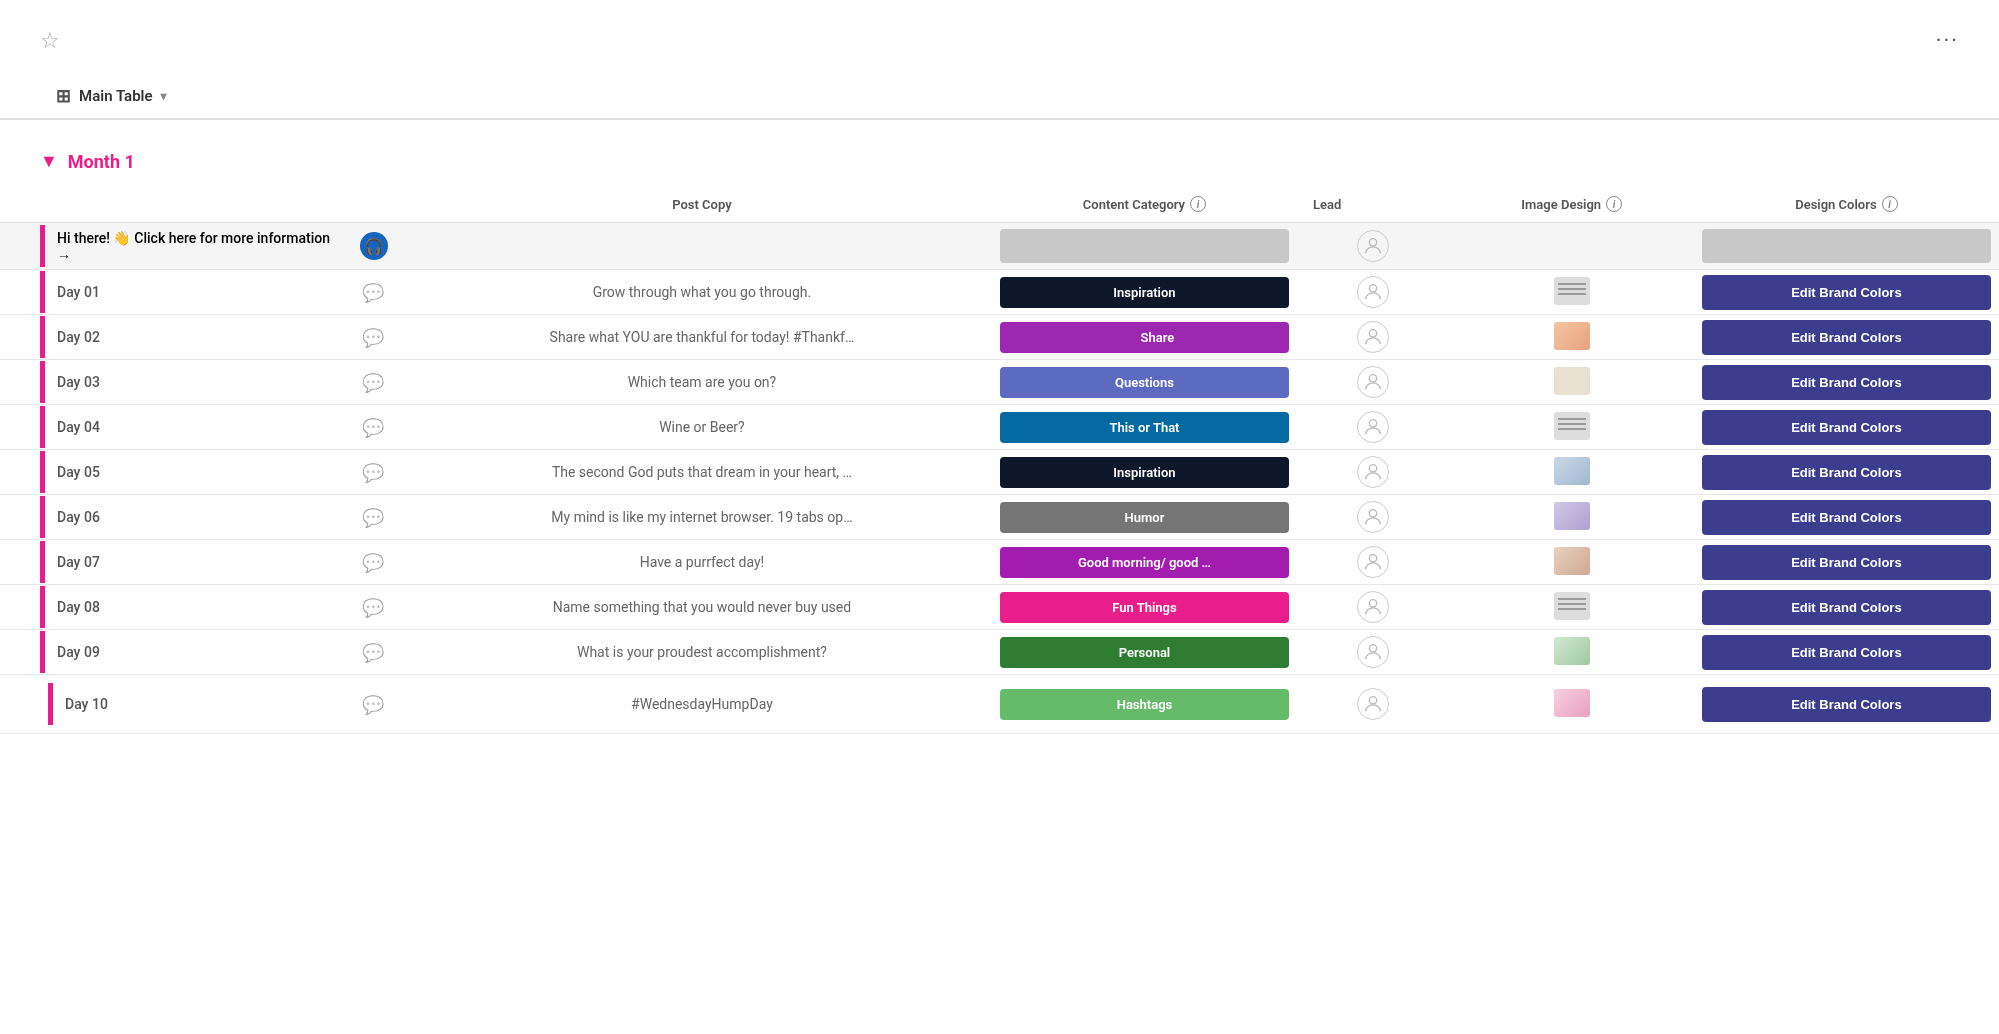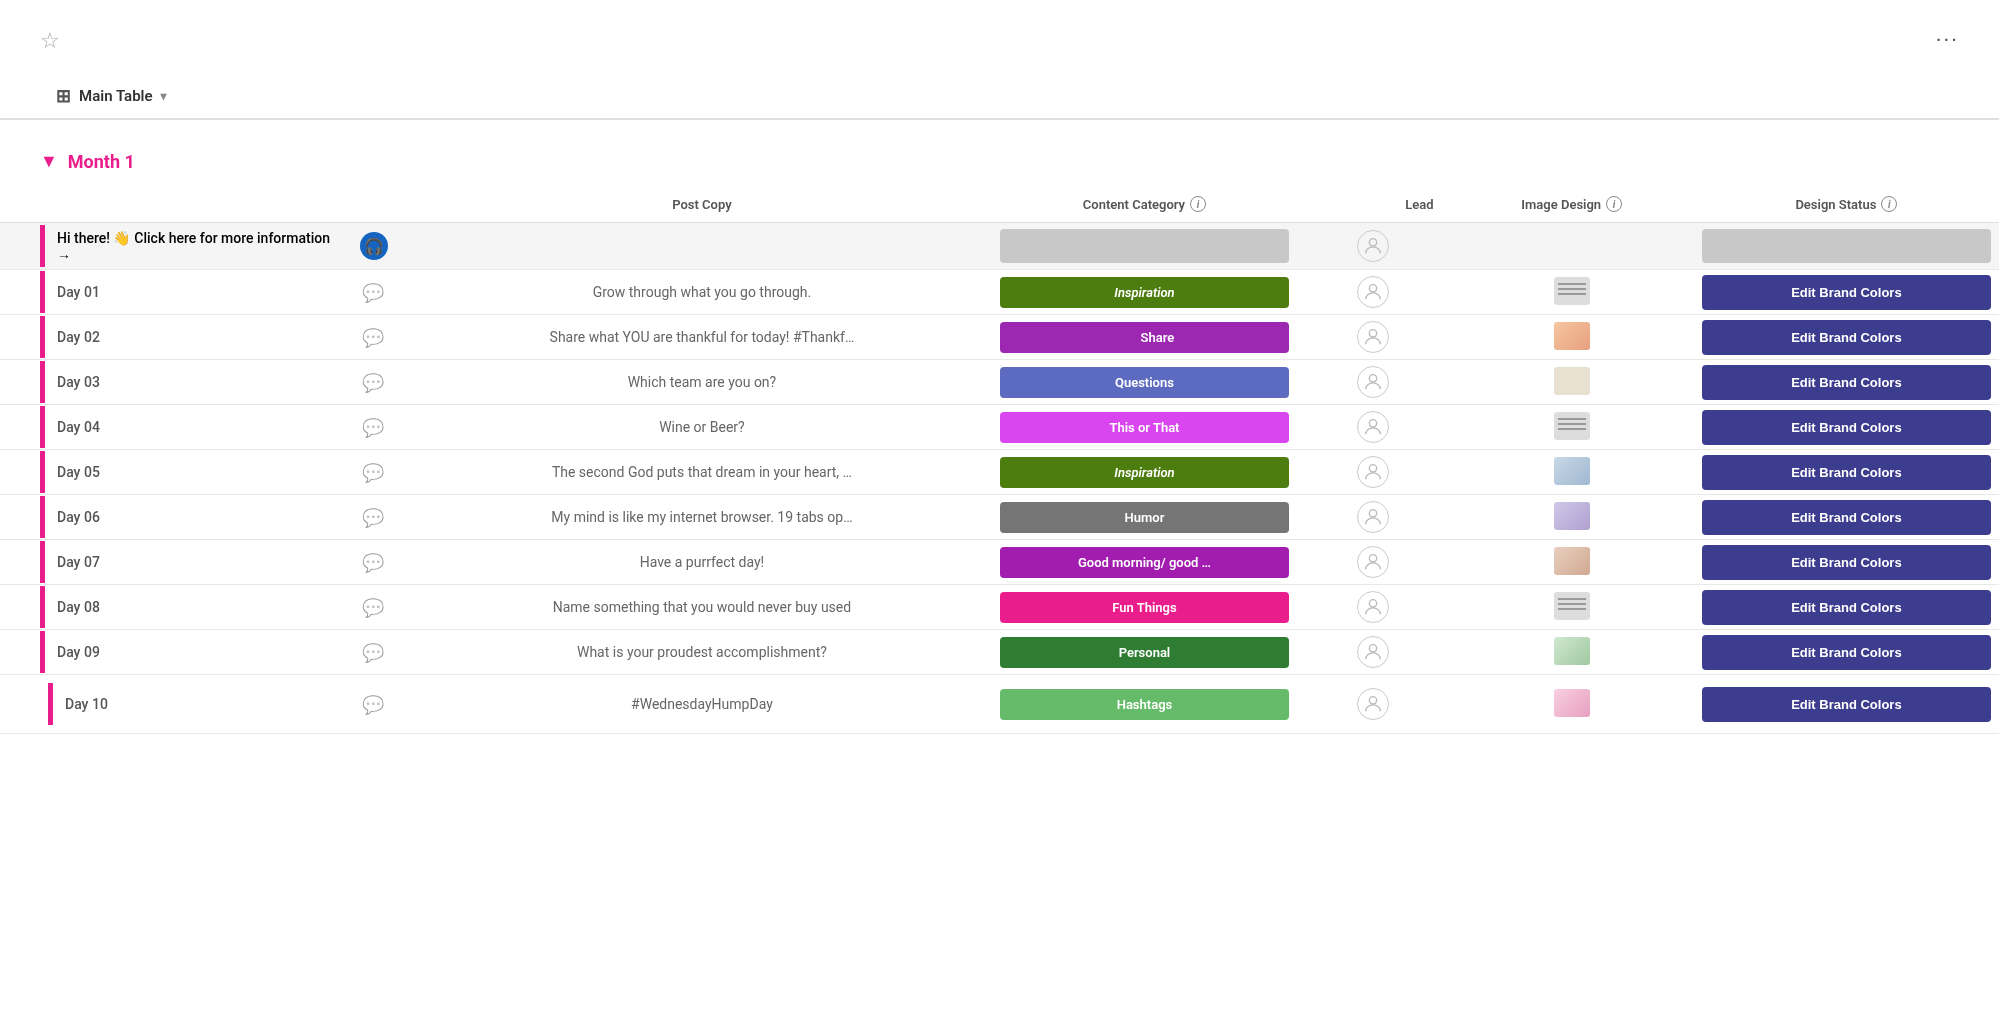--- a/index.html
+++ b/index.html
@@ -132,21 +132,21 @@
       text-align: center;
     }
 
     thead th.col-content-cat {
       width: 200px;
       text-align: center;
     }
 
     thead th.col-lead {
       width: 100px;
-      text-align: right;
+      text-align: left;
     }
 
     thead th.col-image-design {
       width: 160px;
       text-align: center;
     }
 
     thead th.col-design-status {
       width: 200px;
       text-align: center;
@@ -241,24 +241,24 @@
       text-align: center;
     }
 
     .cat-empty {
       display: block;
       background: #c8c8c8;
       height: 34px;
       border-radius: 4px;
     }
 
-    .cat-inspiration { background: #4d7c0f; font-style: italic; }
+    .cat-inspiration { background: #0f172a; }
     .cat-share { background: #9c27b0; padding-left: 38px; }
     .cat-questions { background: #5c6bc0; }
-    .cat-this-or-that { background: #d946ef; }
+    .cat-this-or-that { background: #0369a1; }
     .cat-humor { background: #757575; }
     .cat-good-morning { background: #a21caf; }
     .cat-fun-things { background: #e91e8c; }
     .cat-personal { background: #2e7d32; }
     .cat-hashtags { background: #66bb6a; }
 
     .cell-lead {
       text-align: center;
       padding: 6px 8px;
     }
@@ -405,21 +405,21 @@
             <span>Lead</span>
           </th>
           <th class="col-image-design">
             <span class="th-info">
               <span>Image Design</span>
               <span class="info-icon">i</span>
             </span>
           </th>
           <th class="col-design-status">
             <span class="th-info">
-              <span>Design Status</span>
+              <span>Design Colors</span>
               <span class="info-icon">i</span>
             </span>
           </th>
         </tr>
       </thead>
       <tbody id="table-body">
       <tr class="info-row">
             <td style="padding: 0px;">
               <div class="name-cell-inner">
                 <div class="left-border-bar pink" style="min-height: 42px;"></div>

